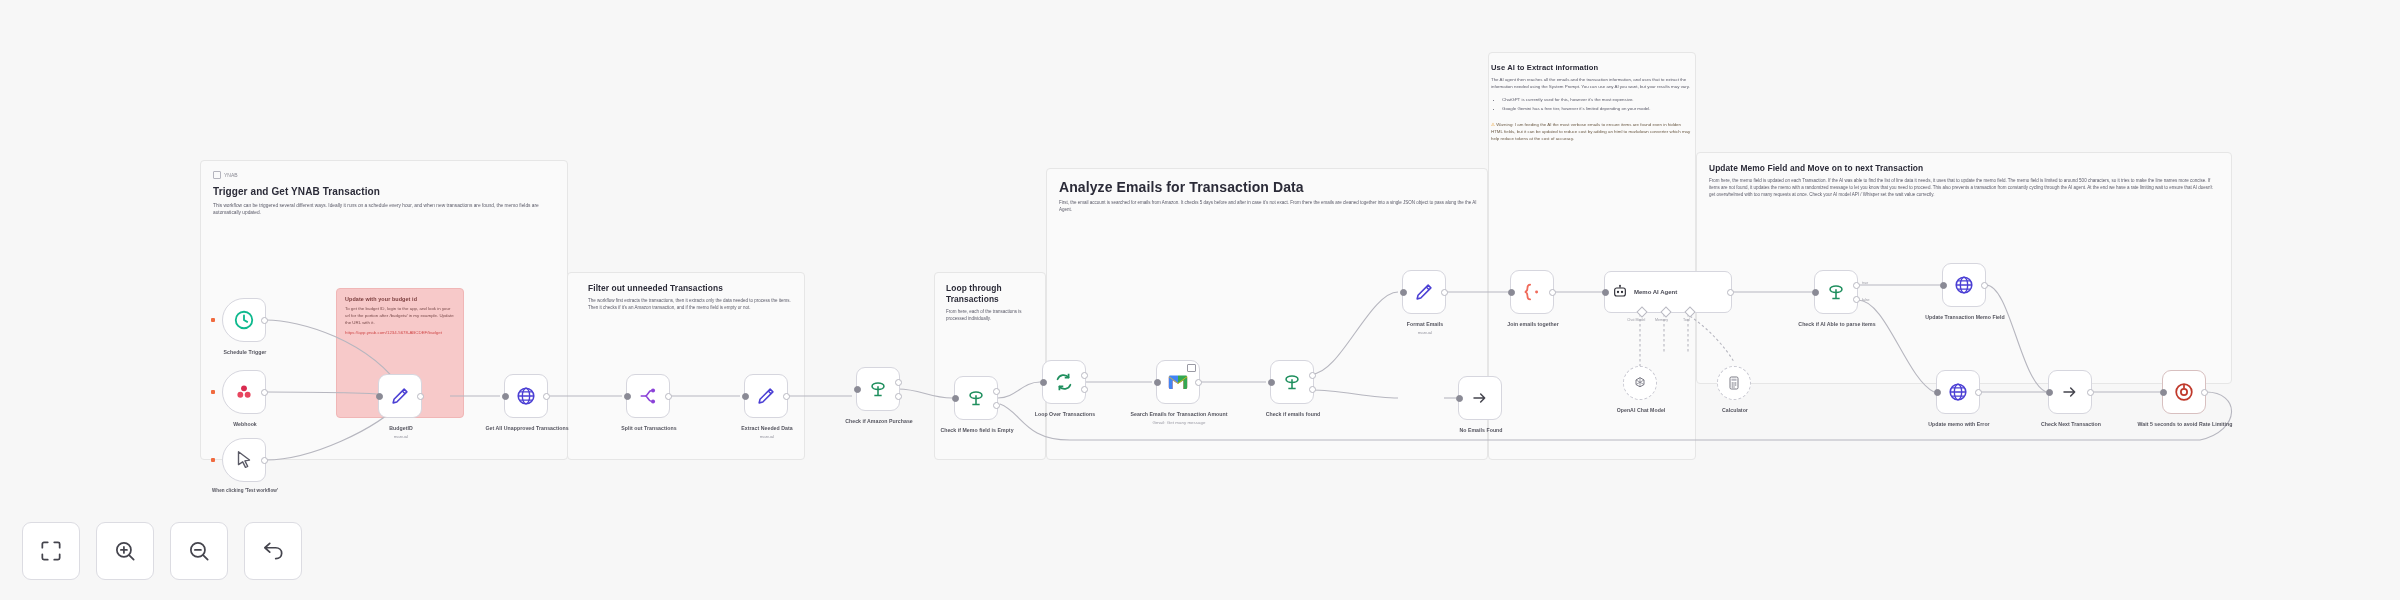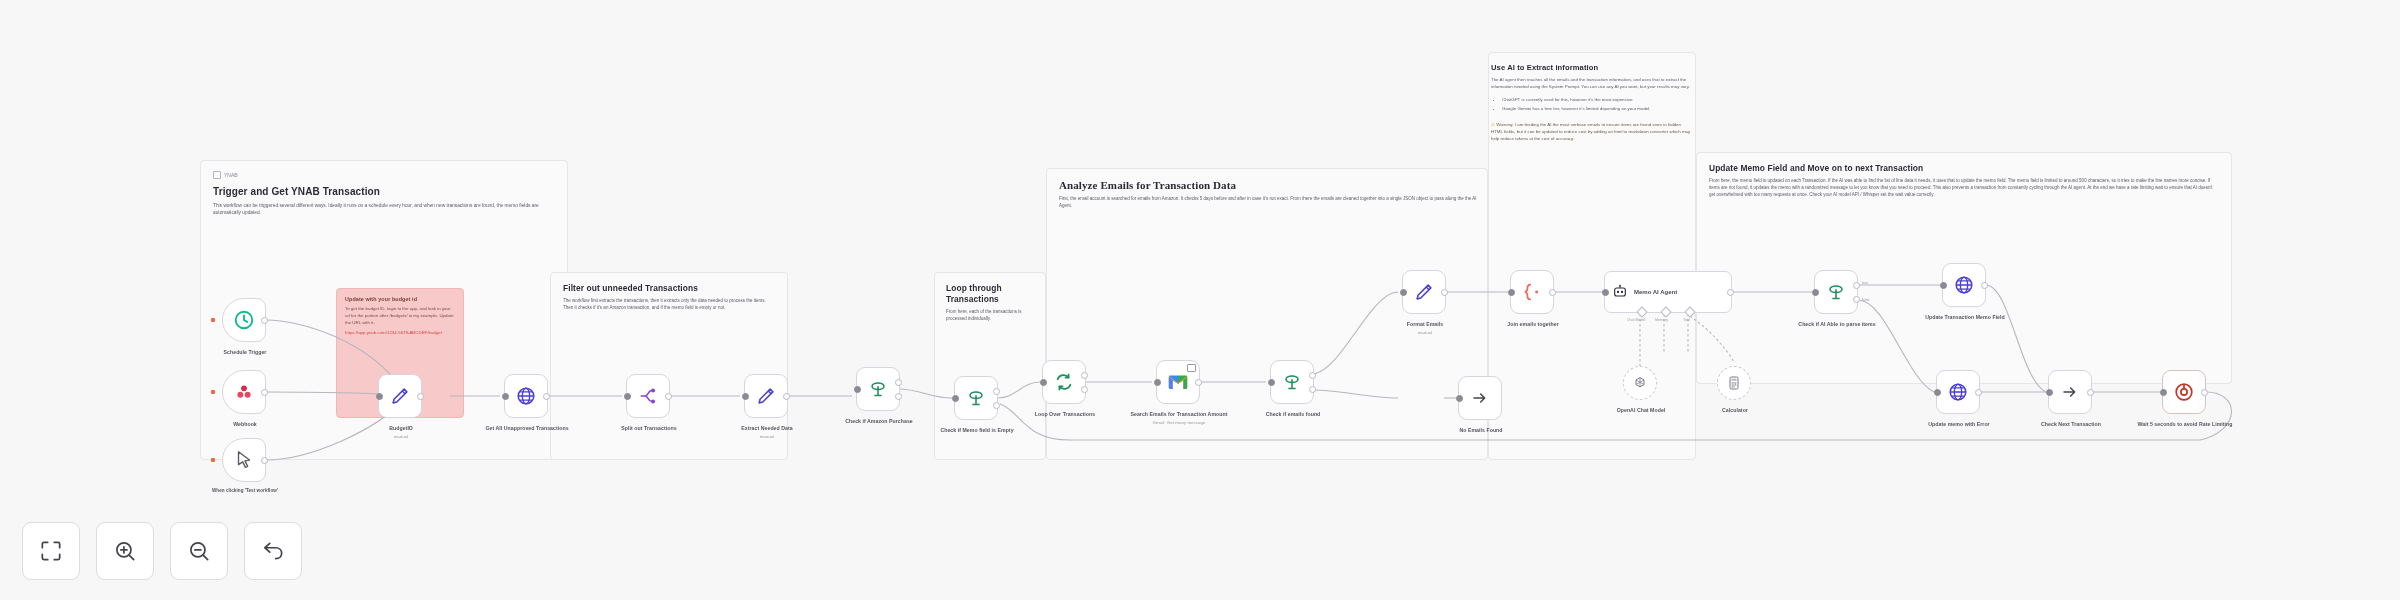--- a/index.html
+++ b/index.html
@@ -86,32 +86,32 @@
   </div>
 
   <div class="sticky pink" style="left:336px;top:288px;width:128px;height:130px;padding:7px 8px;">
     <div class="sticky-title" style="font-size:5.4px;margin-bottom:4px;color:#7a3c3c;">Update with your budget id</div>
     <div class="sticky-body" style="font-size:4.4px;color:#7a4c4c;">To get the budget ID, login to the app, and look in your url for the portion after /budgets/ in my example. Update the URL with it.</div>
     <div class="sticky-body" style="font-size:4.4px;margin-top:4px;">
       <span class="lnk">https://app.ynab.com/1234-5678-ABCDEF/budget</span>
     </div>
   </div>
 
-  <div class="sticky plain" style="left:550px;top:272px;width:238px;height:188px;padding:10px 12px;">
+  <div class="sticky plain" style="left:567px;top:272px;width:238px;height:188px;padding:10px 20px;">
     <div class="sticky-title" style="font-size:8.4px;margin-bottom:5px;">Filter out unneeded Transactions</div>
     <div class="sticky-body" style="font-size:4.5px;width:214px;">The workflow first extracts the transactions, then it extracts only the data needed to process the items. Then it checks if it's an Amazon transaction, and if the memo field is empty or not.</div>
   </div>
 
   <div class="sticky plain" style="left:934px;top:272px;width:112px;height:188px;padding:10px 11px;">
     <div class="sticky-title" style="font-size:8.4px;margin-bottom:5px;line-height:1.25;">Loop through Transactions</div>
     <div class="sticky-body" style="font-size:4.5px;">From here, each of the transactions is processed individually.</div>
   </div>
 
   <div class="sticky plain" style="left:1046px;top:168px;width:442px;height:292px;padding:10px 12px;">
-    <div class="sticky-title" style="font-size:11px;margin-bottom:5px;font-family:Liberation Serif, serif;">Analyze Emails for Transaction Data</div>
+    <div class="sticky-title" style="font-size:14px;margin-bottom:5px;">Analyze Emails for Transaction Data</div>
     <div class="sticky-body" style="font-size:4.5px;width:418px;">First, the email account is searched for emails from Amazon. It checks 5 days before and after in case it's not exact. From there the emails are cleaned together into a single JSON object to pass along the the AI Agent.</div>
   </div>
 
   <div class="sticky plain" style="left:1488px;top:52px;width:208px;height:408px;padding:10px 2px;">
     <div class="sticky-title" style="font-size:7.6px;margin-bottom:5px;">Use AI to Extract information</div>
     <div class="sticky-body" style="font-size:4.4px;">The AI agent then reaches all the emails and the transaction information, and uses that to extract the information needed using the System Prompt. You can use any AI you want, but your results may vary.</div>
     <ul class="sticky-body" style="font-size:4.4px;">
       <li>ChatGPT is currently used for this, however it's the most expensive.</li>
       <li>Google Gemini has a free tier, however it's limited depending on your model.</li>
     </ul>

